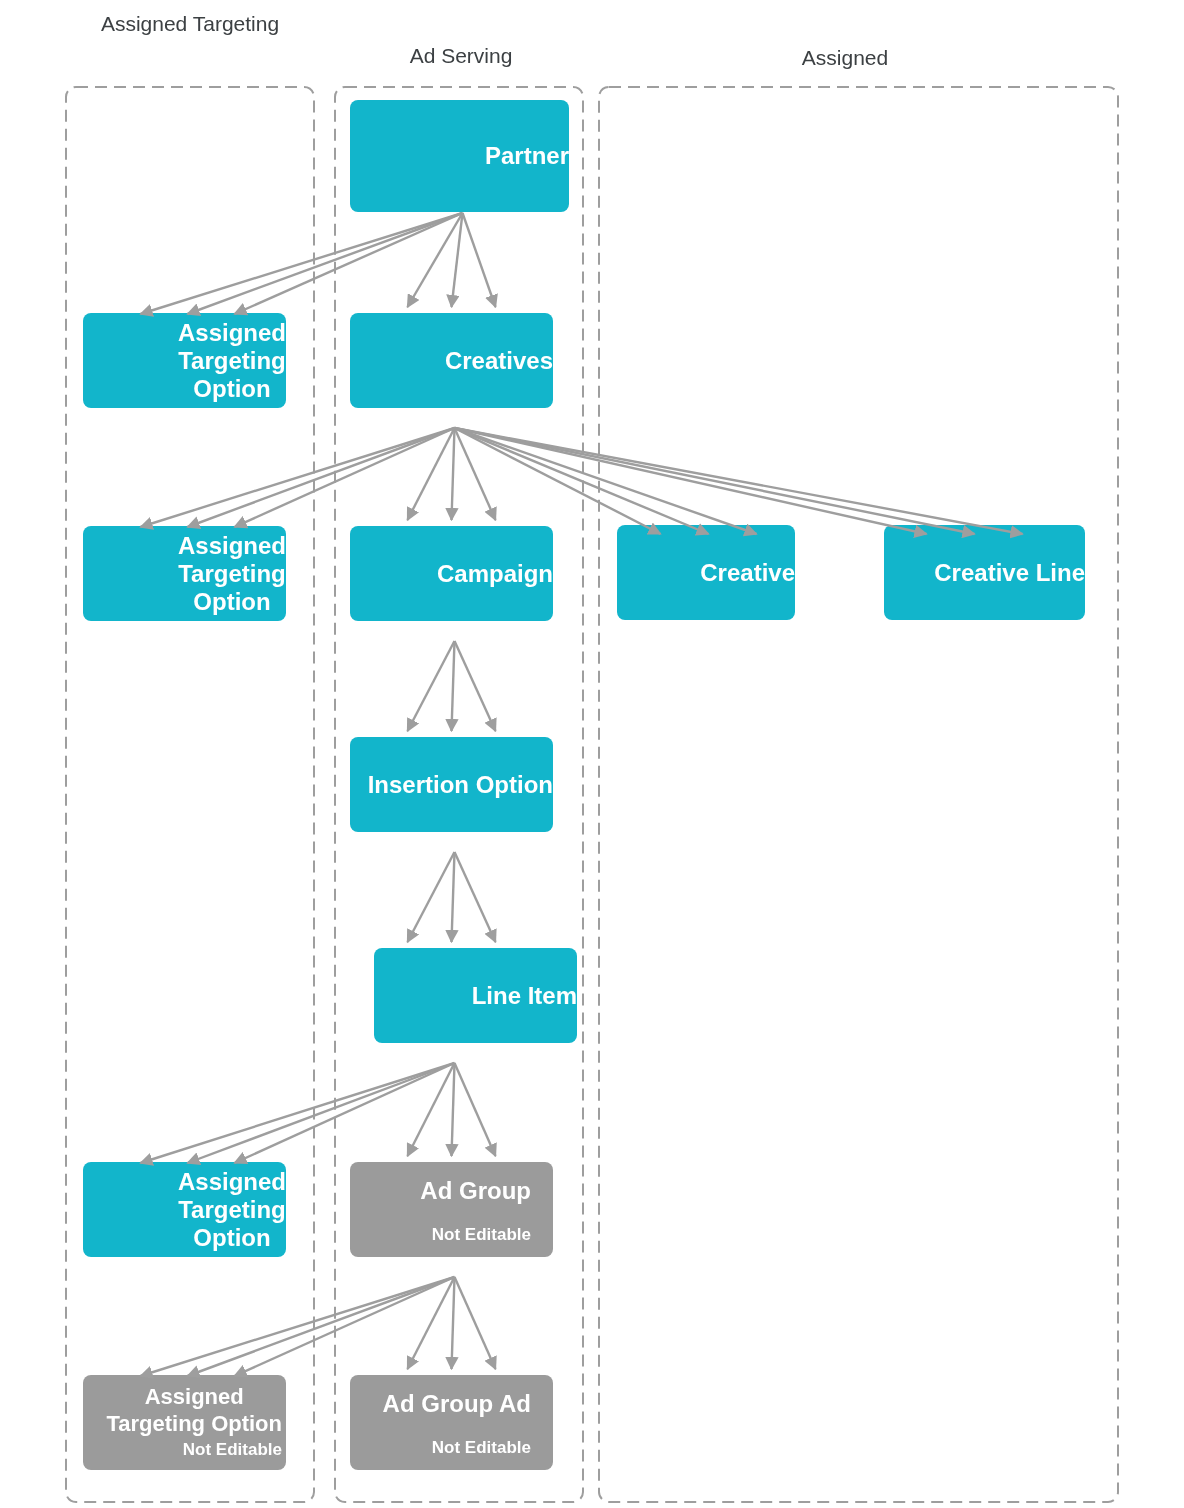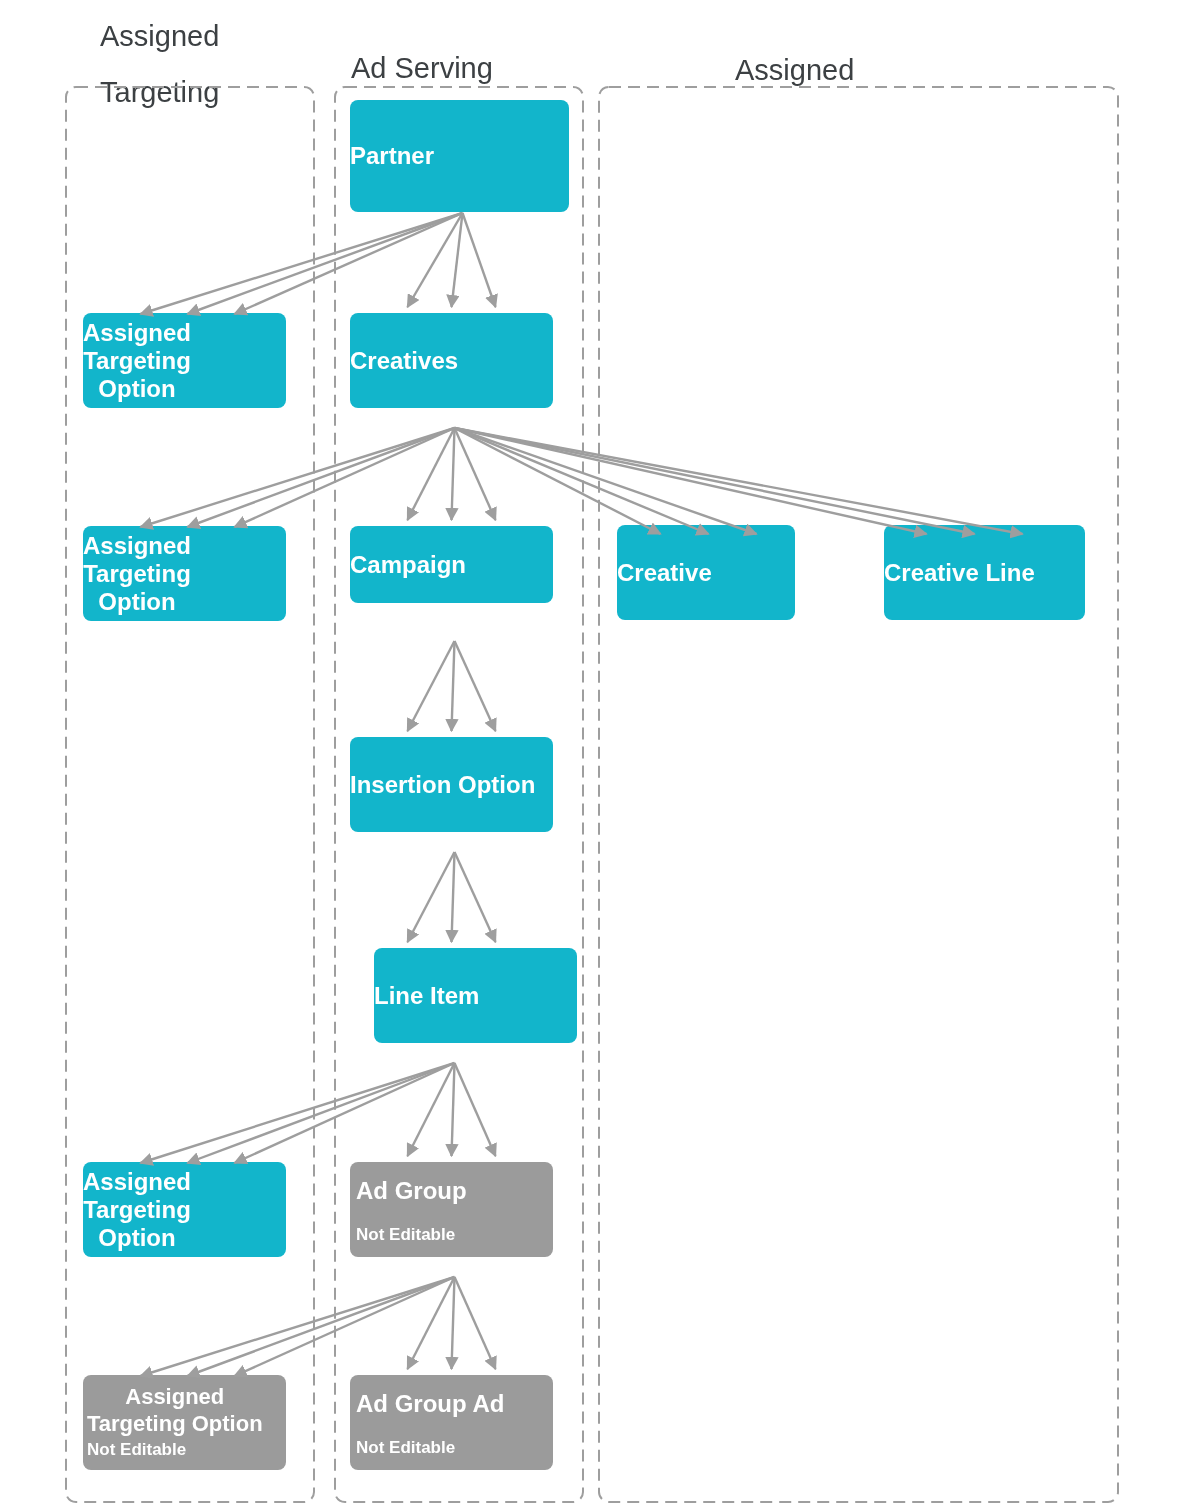--- a/index.html
+++ b/index.html
@@ -5,36 +5,36 @@
   html, body { margin: 0; padding: 0; background: #ffffff; }
   body {
     width: 1184px; height: 1508px;
     position: relative;
     overflow: hidden;
     font-family: "Liberation Sans", sans-serif;
   }
 
   .col-header {
     position: absolute;
-    text-align: left;
-    font-size: 29px;
-    line-height: 56px;
+    text-align: center;
+    font-size: 21px;
+    line-height: 32px;
     font-weight: 400;
     color: var(--header_text, #3c4043);
   }
   #hdr-assigned-targeting { left: 100px; top: 8px;  width: 180px; }
   #hdr-ad-serving        { left: 351px; top: 40px; width: 220px; }
   #hdr-creatives         { left: 735px; top: 42px; width: 220px; }
 
   .node {
     position: absolute;
     border-radius: 8px;
     display: flex;
     flex-direction: column;
-    align-items: flex-start;
+    align-items: flex-end;
     justify-content: center;
     text-align: center;
     color: var(--node_text, #ffffff);
     font-weight: bold;
     box-sizing: border-box;
   }
   .node.cyan { background: var(--node_cyan, #12b5cb); }
   .node.gray { background: var(--node_gray, #9b9b9b); }
 
   .stacked::after {
@@ -47,21 +47,21 @@
   }
   .cyan.stacked::after  { background: var(--node_cyan_shadow_mid,  #0e95a8); }
   .cyan.stacked::before { background: var(--node_cyan_shadow_dark, #02626c); }
   .gray.stacked::after  { background: var(--node_gray_shadow_mid,  #4e4e4e); }
   .gray.stacked::before { background: var(--node_gray_shadow_dark, #262626); }
 
   .label { font-size: 24px; line-height: 28px; white-space: pre-line; }
   .label.compact { font-size: 22px; line-height: 27px; }
   .sublabel { font-size: 17px; line-height: 20px; white-space: nowrap; }
 
-  .node.with-sub { justify-content: space-between; padding: 15px 6px 12px; }
+  .node.with-sub { justify-content: space-between; padding: 15px 22px 12px; }
   .node.with-sub.tight { padding: 8px 4px 10px; }
 
   #overlay { position: absolute; left: 0; top: 0; }
   #overlay .col-rect {
     fill: none;
     stroke: var(--column_border, #9e9e9e);
     stroke-width: 2;
     stroke-dasharray: 12 7;
   }
   #overlay line { stroke: var(--arrow, #9e9e9e); stroke-width: 2.4; }
@@ -87,21 +87,21 @@
 <div class="node cyan stacked" style="left: 350px; top: 313px; width: 203px; height: 95px;">
   <span class="label">Creatives</span>
 </div>
 
 <div class="node cyan stacked" style="left: 83px; top: 526px; width: 203px; height: 95px;">
   <span class="label">Assigned
 Targeting
 Option</span>
 </div>
 
-<div class="node cyan stacked" style="left: 350px; top: 526px; width: 203px; height: 77px;">
+<div class="node cyan stacked" style="left: 350px; top: 526px; width: 203px; height: 95px;">
   <span class="label">Campaign</span>
 </div>
 
 <div class="node cyan stacked" style="left: 617px; top: 525px; width: 178px; height: 95px;">
   <span class="label">Creative</span>
 </div>
 
 <div class="node cyan stacked" style="left: 884px; top: 525px; width: 201px; height: 95px;">
   <span class="label">Creative Line</span>
 </div>

